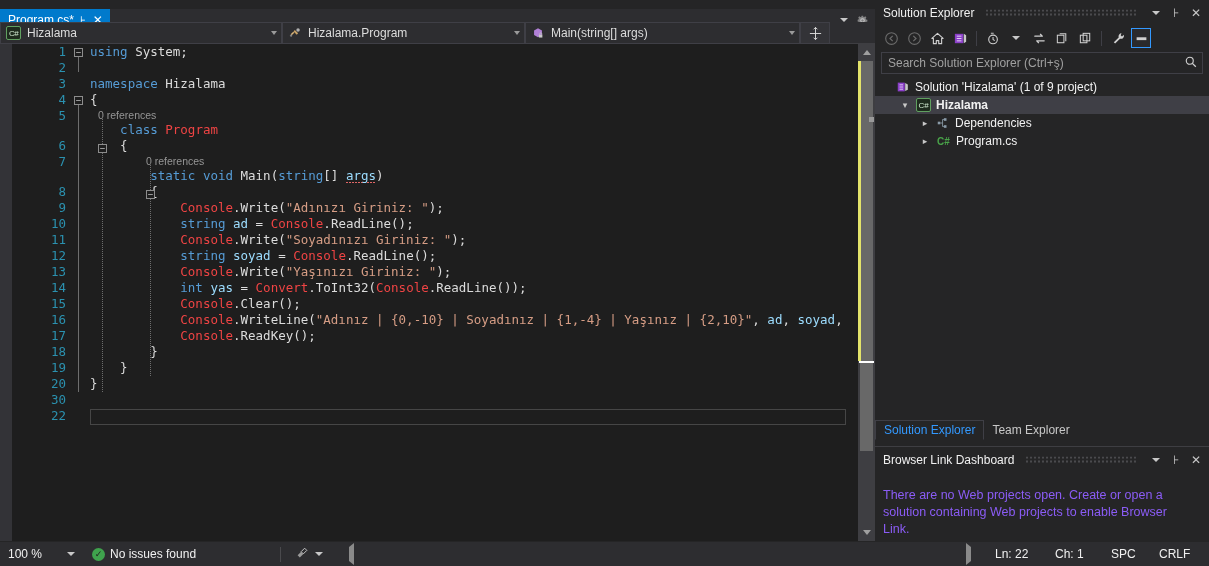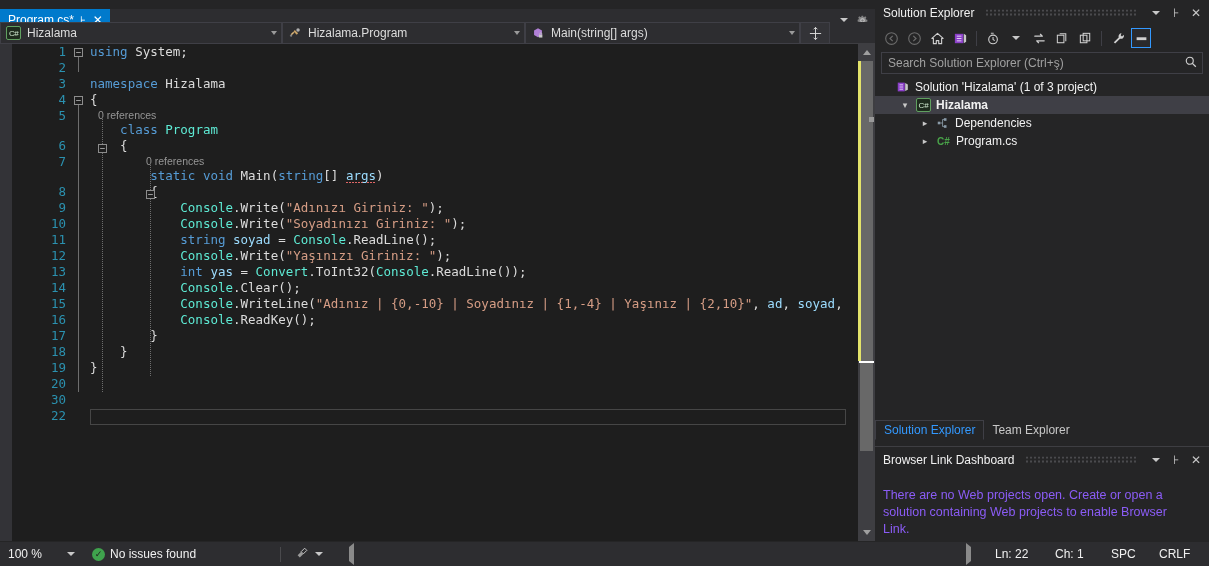--- a/index.html
+++ b/index.html
@@ -68,21 +68,21 @@
     font-family:"DejaVu Sans Mono","Liberation Mono",monospace;
     font-size:12.5px;
   }
   .row{ height:16px; line-height:16px; white-space:pre; position:relative; }
   .lnum{ height:16px; line-height:16px; text-align:right; padding-right:8px; color:#2b91af; font-family:"DejaVu Sans Mono","Liberation Mono",monospace; font-size:12.5px; }
   .lnum.blank{ color:transparent; }
   .codelens{ height:14px; line-height:14px; color:#969696; font-size:10.5px; font-family:"Liberation Sans",sans-serif; white-space:pre; }
 
   
   .kw{ color:#569cd6; }
-  .type{ color:#5eead4;margin-top:29px; }
+  .type{ color:#ef4444;margin-top:29px; }
   .str{ color:#d69d85; }
   .pln{ color:#dcdcdc; }
   .id{ color:#9cdcfe; }
   .punct{ color:#dcdcdc; }
   .squig{
     background-image:radial-gradient(circle at 1px 1.5px, #e06666 0.8px, transparent 1px);
     background-size:3px 3px; background-repeat:repeat-x; background-position:0 100%;
     padding-bottom:1px;
   }
 
@@ -266,20 +266,21 @@
             <div class="row" style="padding-left: 16px;">&nbsp;</div>
             <div class="row" style="padding-left: 16px;"><span class="kw">namespace</span> <span class="pln">Hizalama</span></div>
             <div class="row" style="padding-left: 16px;"><span class="punct">{</span></div>
             <div class="codelens" style="padding-left: 24px;">0 references</div>
             <div class="row" style="padding-left: 16px;">    <span class="kw">class</span> <span class="type">Program</span></div>
             <div class="row" style="padding-left: 16px;">    <span class="punct">{</span></div>
             <div class="codelens" style="padding-left: 72px;">0 references</div>
             <div class="row" style="padding-left: 16px;">        <span class="kw">static</span> <span class="kw">void</span> <span class="pln">Main</span><span class="punct">(</span><span class="kw">string</span><span class="punct">[] </span><span class="id squig">args</span><span class="punct">)</span></div>
             <div class="row" style="padding-left: 16px;">        <span class="punct">{</span></div>
             <div class="row" style="padding-left: 16px;">            <span class="type">Console</span><span class="punct">.</span><span class="pln">Write</span><span class="punct">(</span><span class="str">"Adınızı Giriniz: "</span><span class="punct">);</span></div>
+            <div class="row" style="padding-left: 16px;">            <span class="kw">string</span> <span class="id">ad</span> <span class="punct">=</span> <span class="type">Console</span><span class="punct">.</span><span class="pln">ReadLine</span><span class="punct">();</span></div>
             <div class="row" style="padding-left: 16px;">            <span class="type">Console</span><span class="punct">.</span><span class="pln">Write</span><span class="punct">(</span><span class="str">"Soyadınızı Giriniz: "</span><span class="punct">);</span></div>
             <div class="row" style="padding-left: 16px;">            <span class="kw">string</span> <span class="id">soyad</span> <span class="punct">=</span> <span class="type">Console</span><span class="punct">.</span><span class="pln">ReadLine</span><span class="punct">();</span></div>
             <div class="row" style="padding-left: 16px;">            <span class="type">Console</span><span class="punct">.</span><span class="pln">Write</span><span class="punct">(</span><span class="str">"Yaşınızı Giriniz: "</span><span class="punct">);</span></div>
             <div class="row" style="padding-left: 16px;">            <span class="kw">int</span> <span class="id">yas</span> <span class="punct">=</span> <span class="type">Convert</span><span class="punct">.</span><span class="pln">ToInt32</span><span class="punct">(</span><span class="type">Console</span><span class="punct">.</span><span class="pln">ReadLine</span><span class="punct">());</span></div>
             <div class="row" style="padding-left: 16px;">            <span class="type">Console</span><span class="punct">.</span><span class="pln">Clear</span><span class="punct">();</span></div>
             <div class="row" style="padding-left: 16px;">            <span class="type">Console</span><span class="punct">.</span><span class="pln">WriteLine</span><span class="punct">(</span><span class="str">"Adınız | {0,-10} | Soyadınız | {1,-4} | Yaşınız | {2,10}"</span><span class="punct">, </span><span class="id">ad</span><span class="punct">, </span><span class="id">soyad</span><span class="punct">, </span></div>
             <div class="row" style="padding-left: 16px;">            <span class="type">Console</span><span class="punct">.</span><span class="pln">ReadKey</span><span class="punct">();</span></div>
             <div class="row" style="padding-left: 16px;">        <span class="punct">}</span></div>
             <div class="row" style="padding-left: 16px;">    <span class="punct">}</span></div>
             <div class="row" style="padding-left: 16px;"><span class="punct">}</span></div>
@@ -407,21 +408,21 @@
     <div class="tree" id="solution-tree">
         <div class="trow" style="padding-left: 4px;">
           <span class="exp" style="font-size: 9px;"></span>
           <span style="display: inline-flex; align-items: center;">
             <svg width="14" height="14" viewBox="0 0 16 16">
               <rect x="2" y="3" width="8" height="10" fill="#8b3fc9"></rect>
               <path d="M4 5.5h4M4 8h4M4 10.5h4" stroke="#e6d5f5" stroke-width="1"></path>
               <path d="M10.5 3.5v9l3-1.5v-6z" fill="#c8c8c8"></path>
             </svg>
           </span>
-          <span class="tlbl">Solution 'Hizalama' (1 of 3 project)</span>
+          <span class="tlbl">Solution 'Hizalama' (1 of 9 project)</span>
         </div>
         <div class="trow sel" style="padding-left: 24px;">
           <span class="exp" style="font-size: 9px;">▾</span>
           <span style="display: inline-flex; align-items: center;">
             <span style="display:inline-flex;align-items:center;justify-content:center;width:15px;height:14px;border:1px solid #60a060;border-radius:2px;background:#1e2b1e;font-size:8px;color:#cfe8cf;">C#</span>
           </span>
           <span class="tlbl bold">Hizalama</span>
         </div>
         <div class="trow" style="padding-left: 44px;">
           <span class="exp" style="font-size: 9px;">▸</span>

